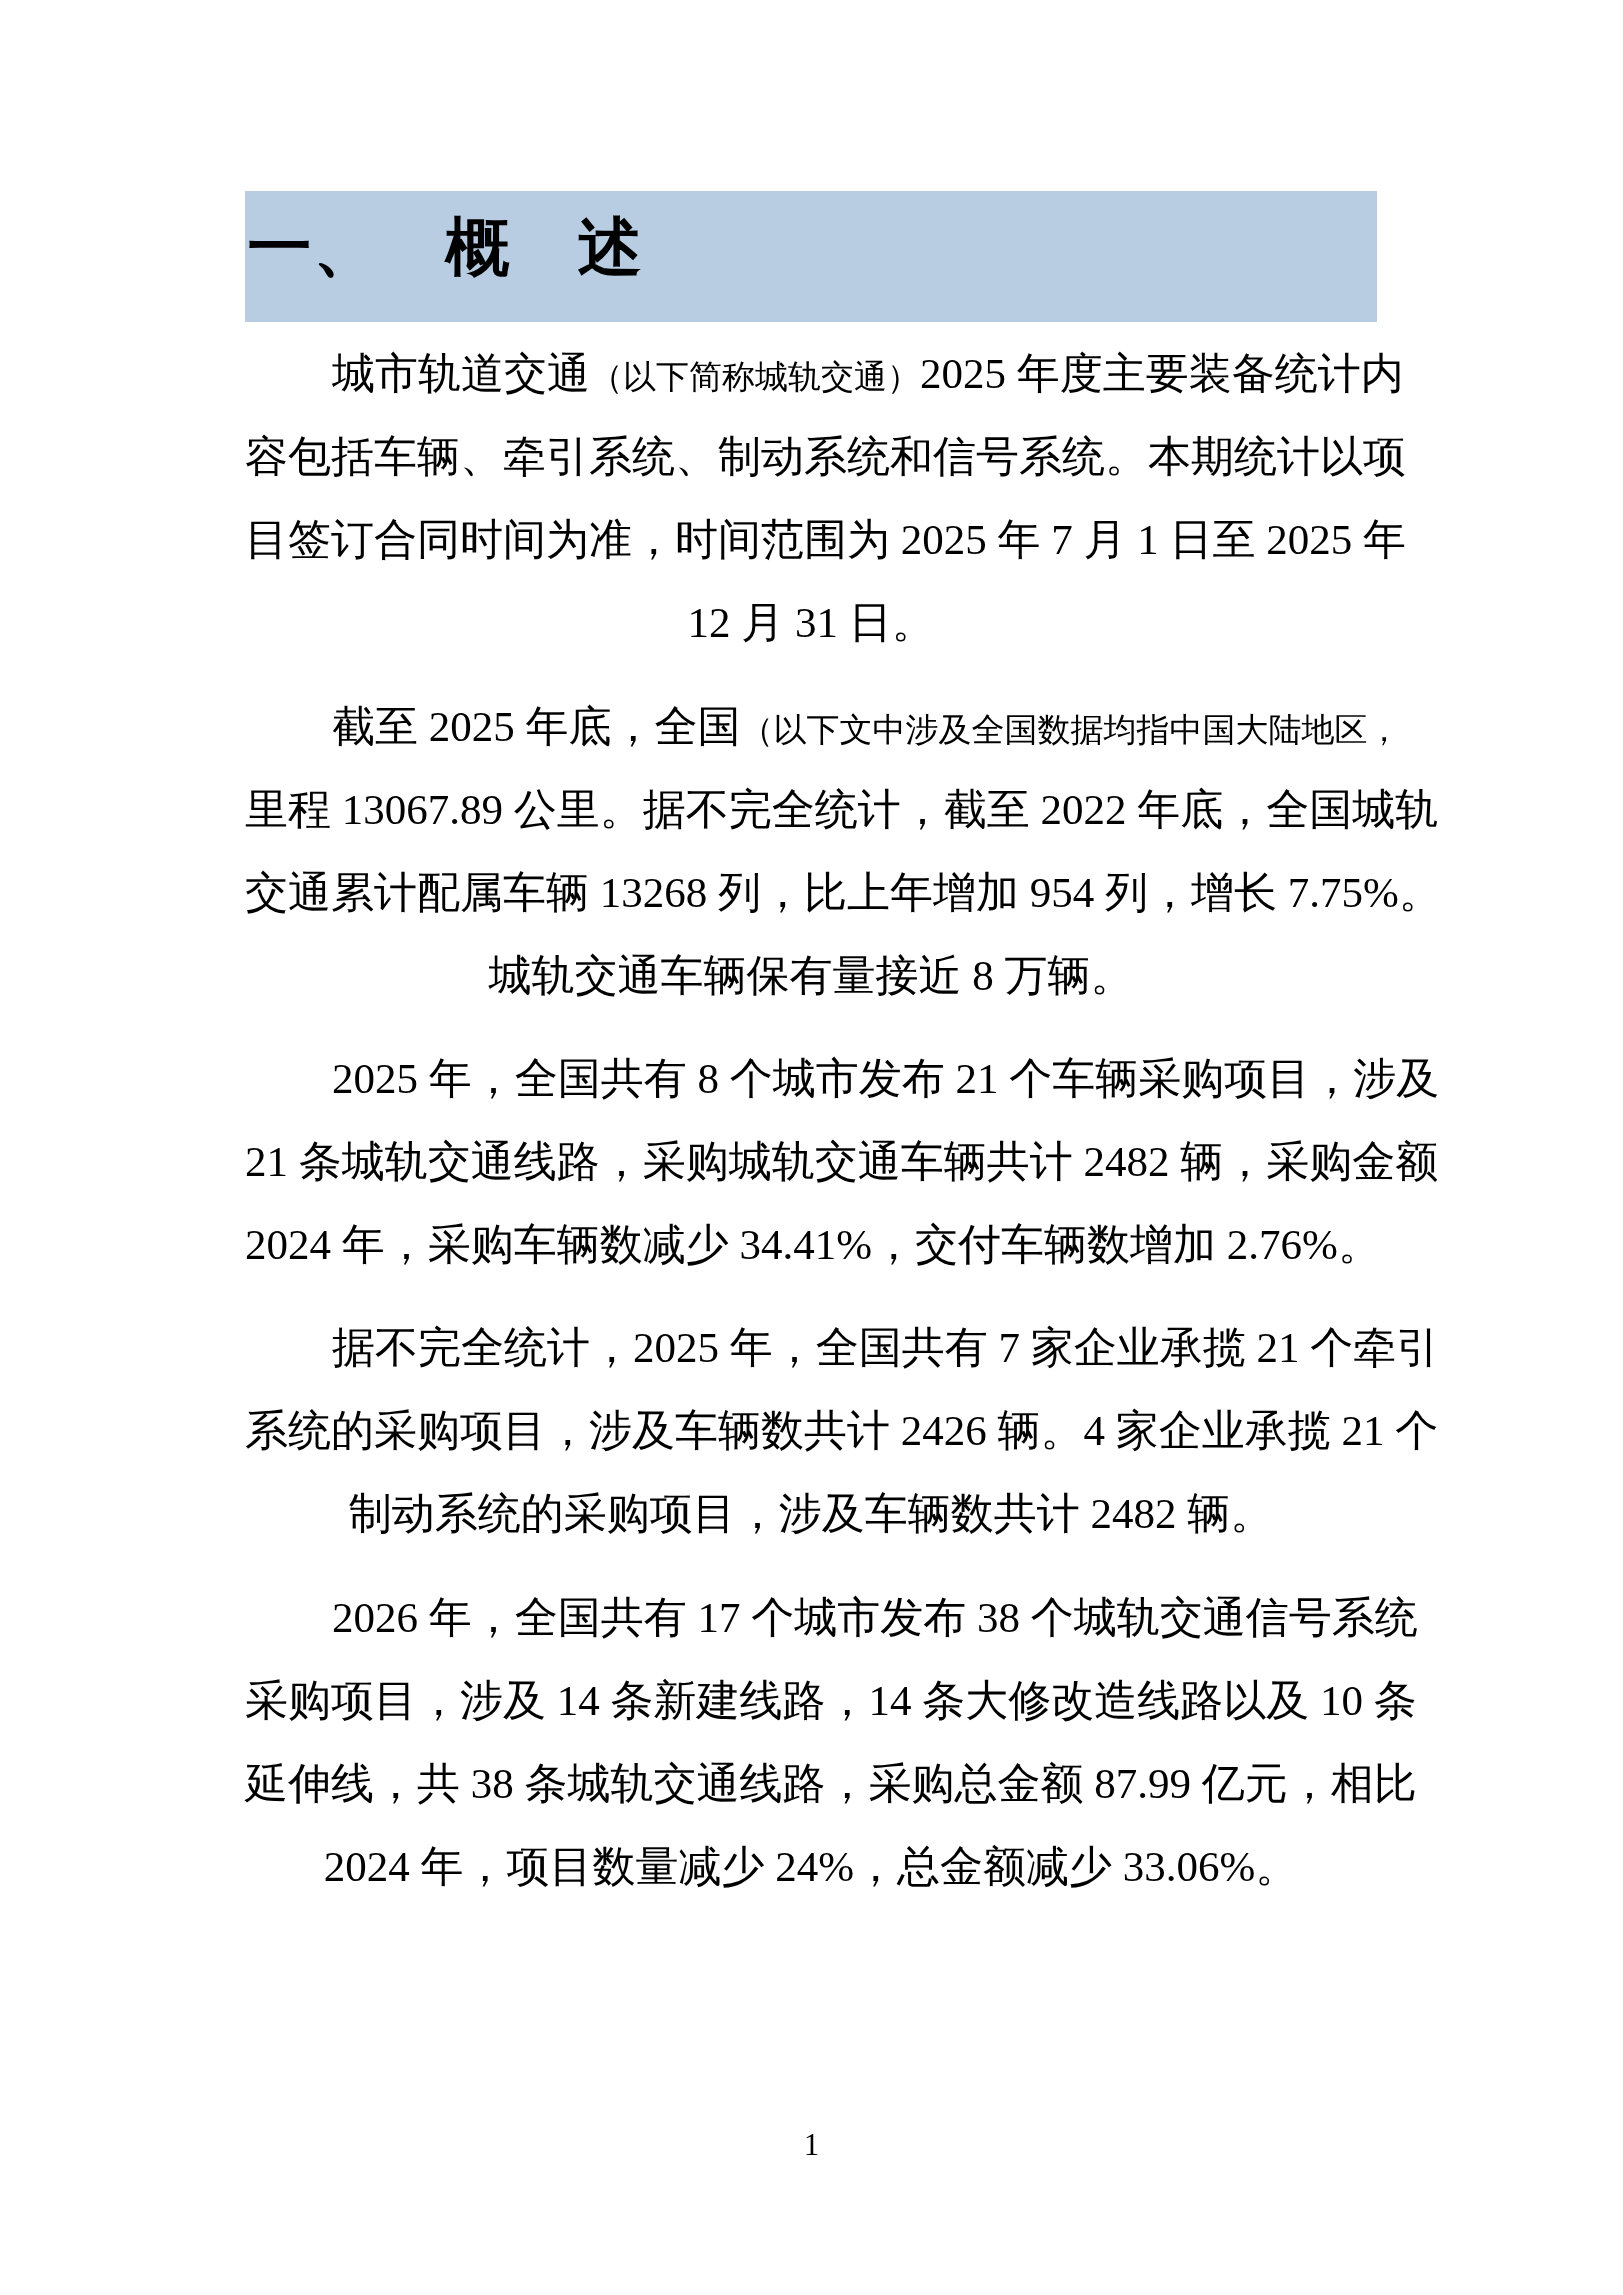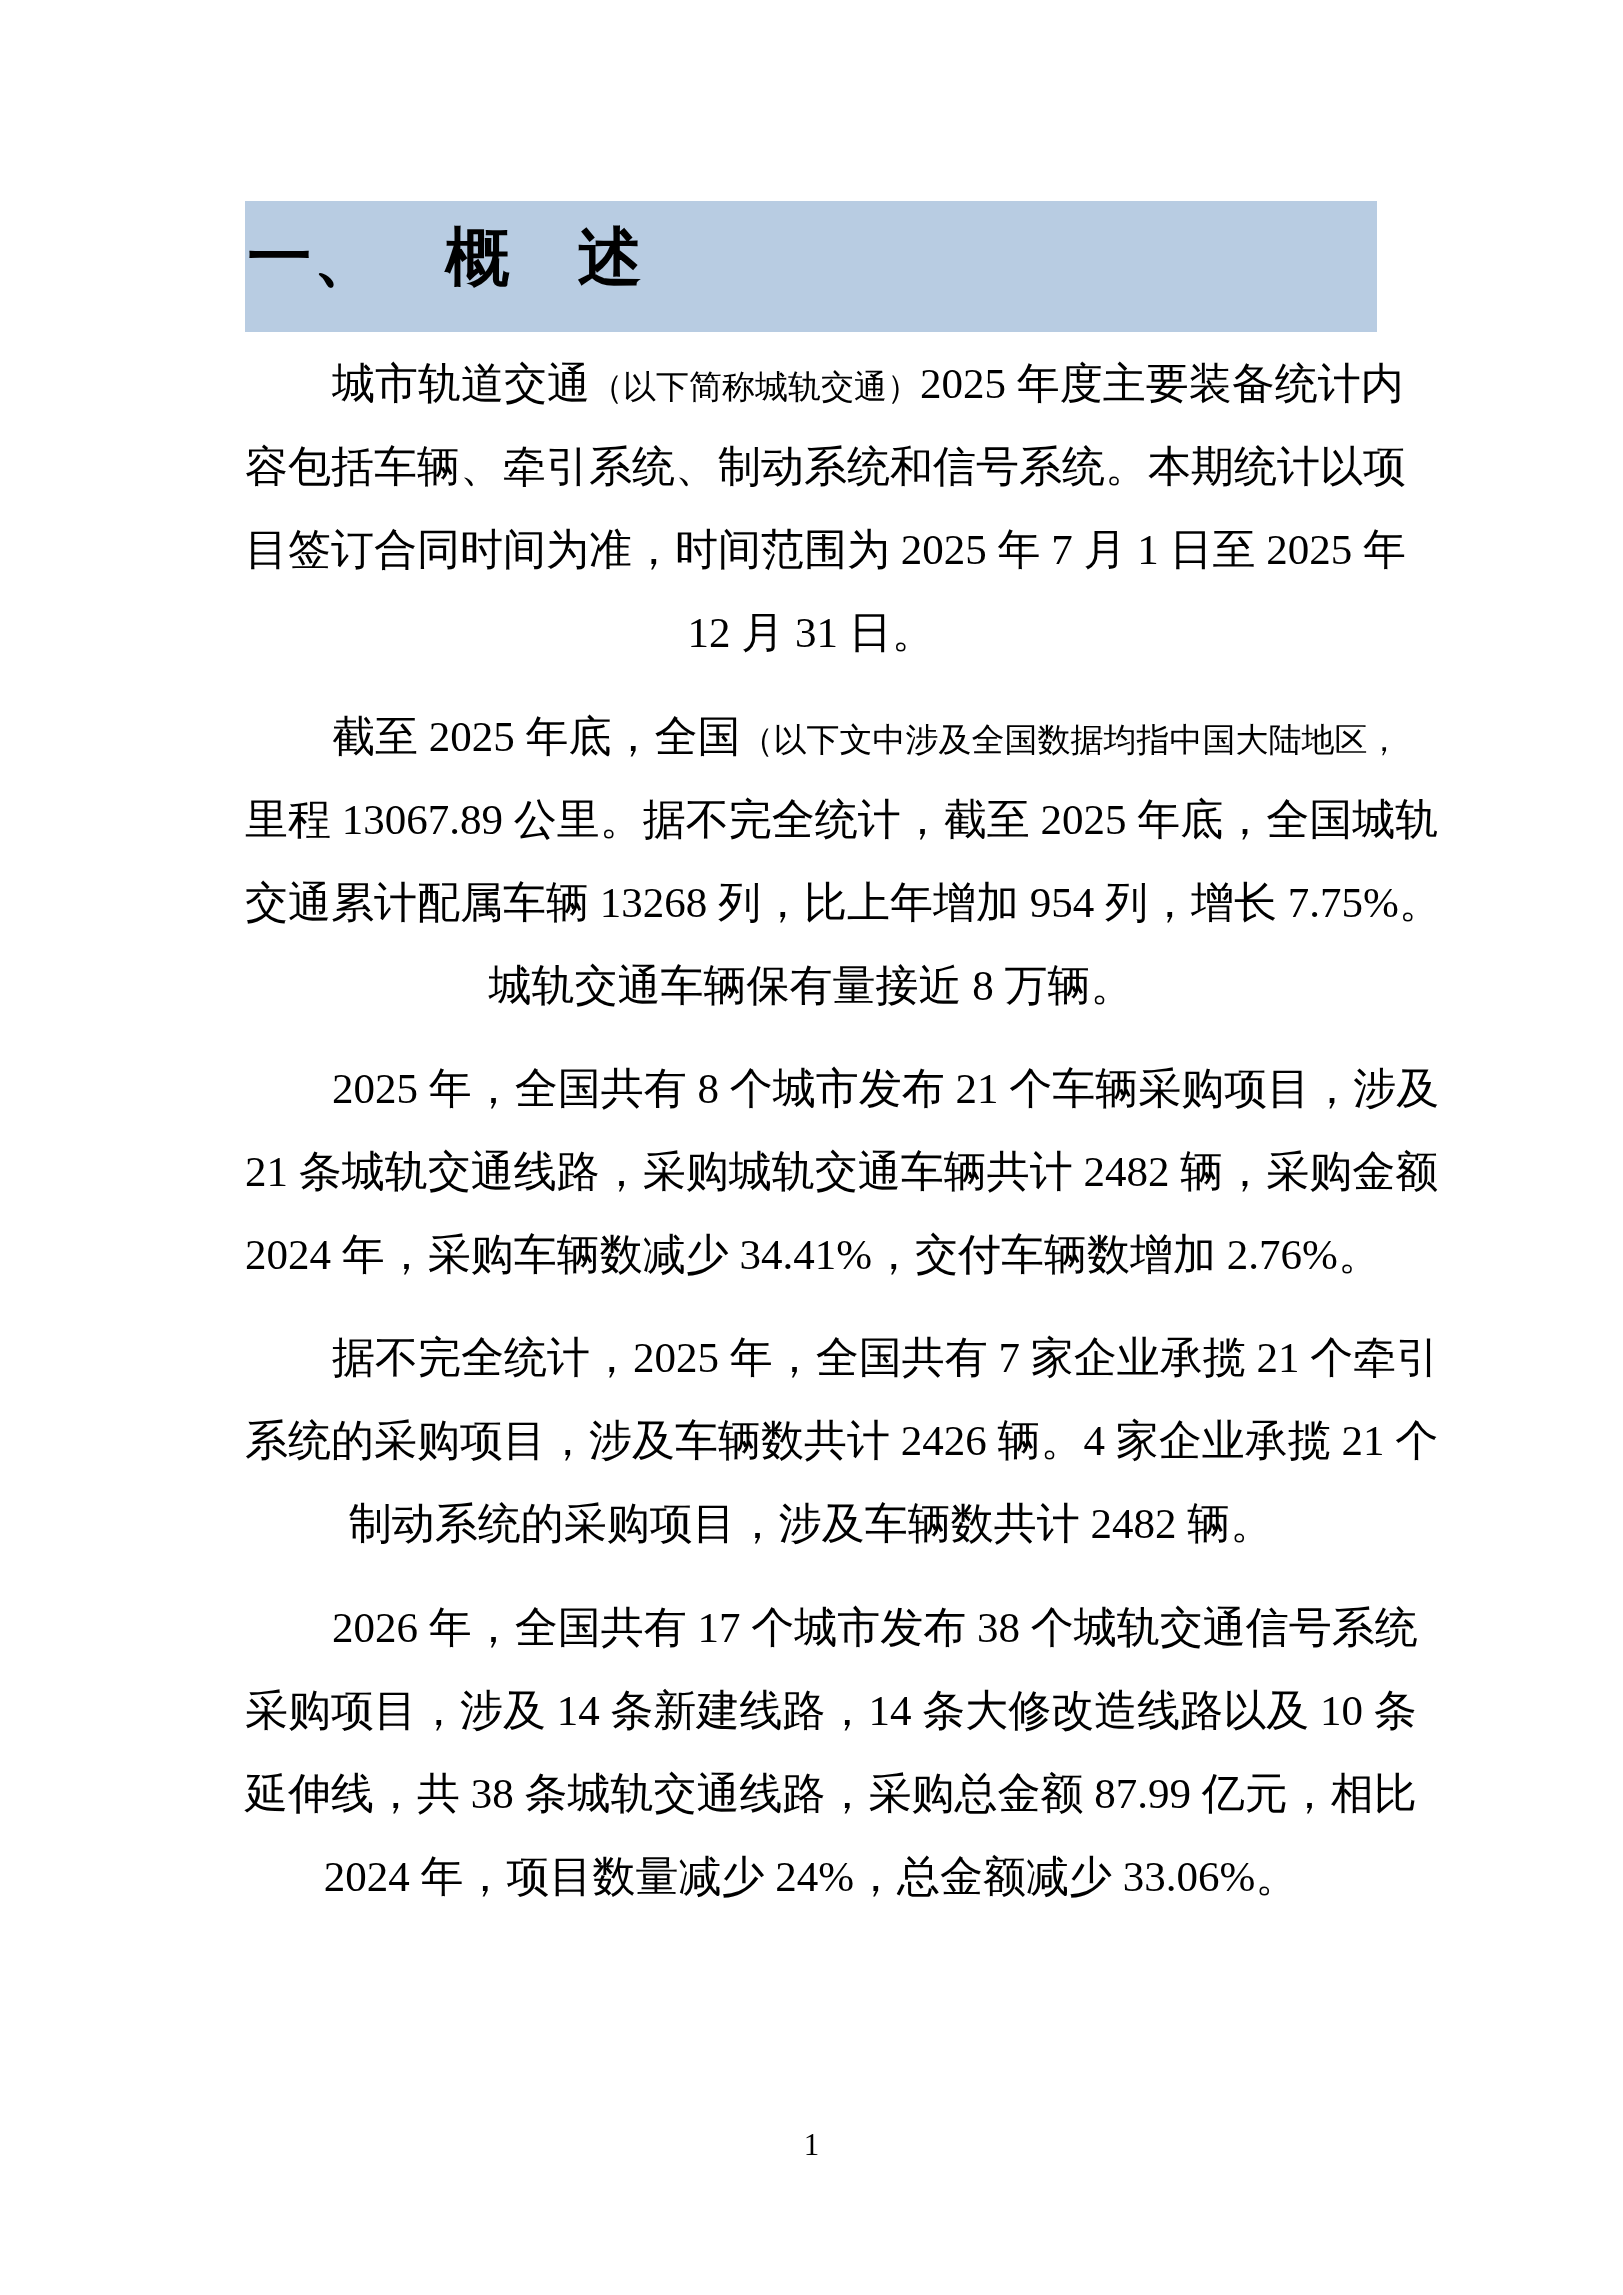--- a/index.html
+++ b/index.html
@@ -8,21 +8,21 @@
     width: 1623px;
     height: 2295px;
     background: #ffffff;
     overflow: hidden;
     font-family: "Liberation Serif", "DejaVu Serif", serif;
     color: #000000;
   }
   .content {
     position: absolute;
     left: 245px;
-    top: 201px;
+    top: 191px;
     width: 1132px;
   }
   .heading {
     background: #b8cce2;
     font-family: "Liberation Sans", "DejaVu Sans", sans-serif;
     font-weight: bold;
     font-size: 64px;
     line-height: 66px;
     letter-spacing: 2px;
     padding: 23px 0 42px 2.6px;
@@ -63,21 +63,21 @@
     <div class="heading" style="background: rgb(184, 204, 226);">一、　概　述</div>
     <div class="paragraphs">
         <div class="para">
           <div class="line indent"><span class="seg">城市轨道交通</span><span class="seg small-seg">（以下简称城轨交通）</span><span class="seg">2025 年度主要装备统计内</span></div>
           <div class="line"><span class="seg">容包括车辆、牵引系统、制动系统和信号系统。本期统计以项</span></div>
           <div class="line"><span class="seg">目签订合同时间为准，时间范围为 2025 年 7 月 1 日至 2025 年</span></div>
           <div class="line last"><span class="seg">12 月 31 日。</span></div>
         </div>
         <div class="para">
           <div class="line indent"><span class="seg">截至 2025 年底，全国</span><span class="seg small-seg">（以下文中涉及全国数据均指中国大陆地区，</span></div>
-          <div class="line"><span class="seg">里程 13067.89 公里。据不完全统计，截至 2025 年底，全国城轨</span></div>
+          <div class="line"><span class="seg">里程 13067.89 公里。据不完全统计，截至 2022 年底，全国城轨</span></div>
           <div class="line"><span class="seg">交通累计配属车辆 13268 列，比上年增加 954 列，增长 7.75%。</span></div>
           <div class="line last"><span class="seg">城轨交通车辆保有量接近 8 万辆。</span></div>
         </div>
         <div class="para">
           <div class="line indent"><span class="seg">2025 年，全国共有 8 个城市发布 21 个车辆采购项目，涉及</span></div>
           <div class="line"><span class="seg">21 条城轨交通线路，采购城轨交通车辆共计 2482 辆，采购金额</span></div>
           <div class="line last"><span class="seg">2024 年，采购车辆数减少 34.41%，交付车辆数增加 2.76%。</span></div>
         </div>
         <div class="para">
           <div class="line indent"><span class="seg">据不完全统计，2025 年，全国共有 7 家企业承揽 21 个牵引</span></div>

